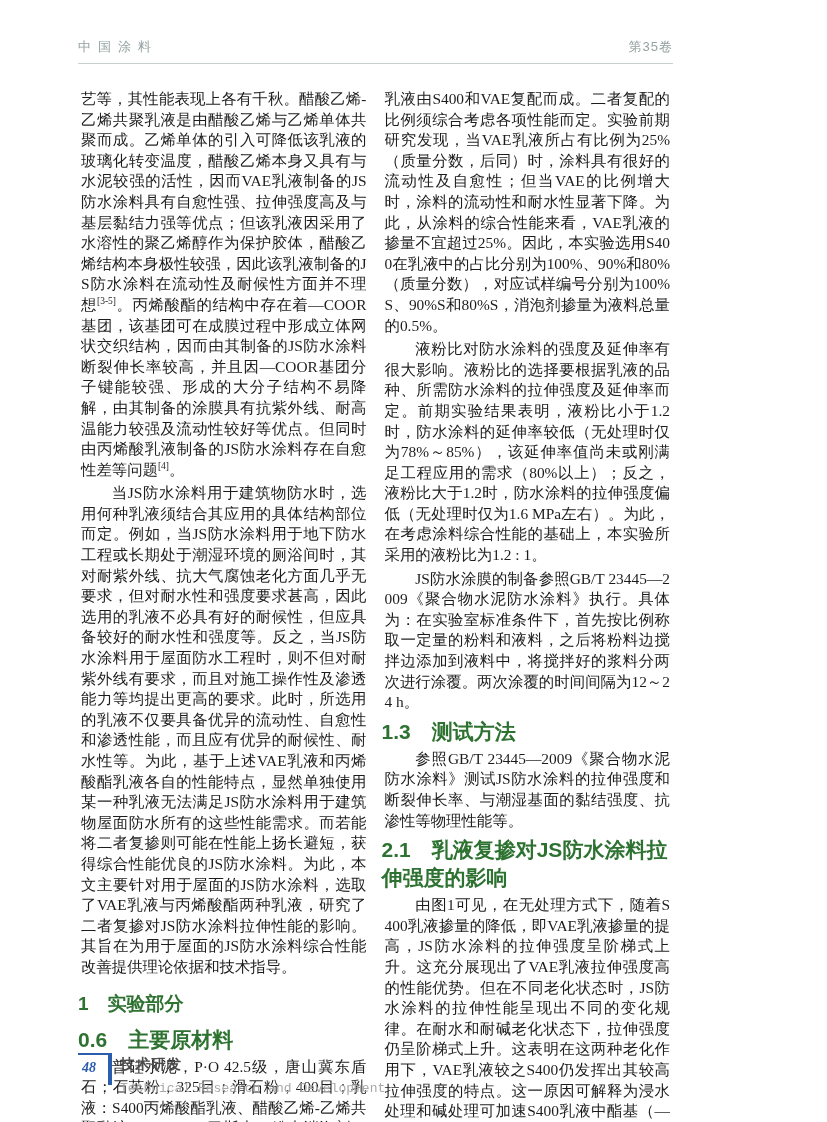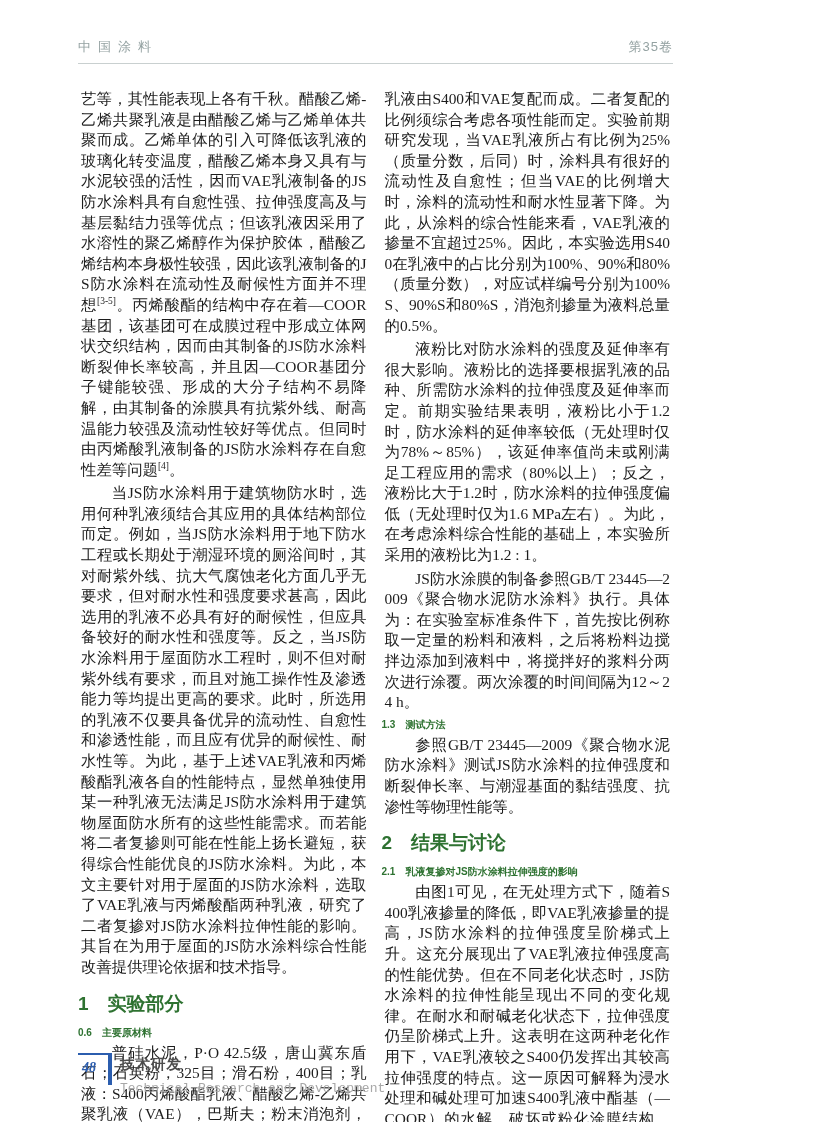--- a/index.html
+++ b/index.html
@@ -45,21 +45,21 @@
   }
   .para.indent{text-indent:2em;font-family:Liberation Serif, serif;}
   .para sup{font-size:9.5px;line-height:0;vertical-align:super;}
   .sec-h1{
     font-family:"Liberation Sans", sans-serif;
     font-size:19px;font-weight:bold;color:var(--accent-green);
     margin:13px 0 9px 0;white-space:pre-wrap;
   }
   .sec-h2{
     font-family:"Liberation Sans", sans-serif;
-    font-size:10px;font-weight:bold;color:var(--accent-green);
+    font-size:21px;font-weight:bold;color:var(--accent-green);
     margin:5px 0 3px 0;white-space:pre-wrap;
   }
   
   .footer{
     position:absolute;left:78px;bottom:26px;
     display:flex;align-items:flex-start;
   }
   .pageno-box{
     border-top:2px solid var(--footer-blue);
     padding:3px 12px 2px 4px;
@@ -105,21 +105,20 @@
       <p class="para indent">JS防水涂料由粉料和液料组成。粉料主要由水泥、石英粉、滑石粉等按一定比例配制，其依序各占粉料总量的35%、40%和25%（质量分数）。</p>
 
     </div>
 
     <div class="col">
       <p class="para">乳液由S400和VAE复配而成。二者复配的比例须综合考虑各项性能而定。实验前期研究发现，当VAE乳液所占有比例为25%（质量分数，后同）时，涂料具有很好的流动性及自愈性；但当VAE的比例增大时，涂料的流动性和耐水性显著下降。为此，从涂料的综合性能来看，VAE乳液的掺量不宜超过25%。因此，本实验选用S400在乳液中的占比分别为100%、90%和80%（质量分数），对应试样编号分别为100%S、90%S和80%S，消泡剂掺量为液料总量的0.5%。</p>
       <p class="para indent">液粉比对防水涂料的强度及延伸率有很大影响。液粉比的选择要根据乳液的品种、所需防水涂料的拉伸强度及延伸率而定。前期实验结果表明，液粉比小于1.2时，防水涂料的延伸率较低（无处理时仅为78%～85%），该延伸率值尚未或刚满足工程应用的需求（80%以上）；反之，液粉比大于1.2时，防水涂料的拉伸强度偏低（无处理时仅为1.6 MPa左右）。为此，在考虑涂料综合性能的基础上，本实验所采用的液粉比为1.2 : 1。</p>
       <p class="para indent">JS防水涂膜的制备参照GB/T 23445—2009《聚合物水泥防水涂料》执行。具体为：在实验室标准条件下，首先按比例称取一定量的粉料和液料，之后将粉料边搅拌边添加到液料中，将搅拌好的浆料分两次进行涂覆。两次涂覆的时间间隔为12～24 h。</p>
       <div class="sec-h2">1.3　测试方法</div>
       <p class="para indent">参照GB/T 23445—2009《聚合物水泥防水涂料》测试JS防水涂料的拉伸强度和断裂伸长率、与潮湿基面的黏结强度、抗渗性等物理性能等。</p>
-      <div class="sec-h1">2　结果与讨论</div>
       <div class="sec-h2">2.1　乳液复掺对JS防水涂料拉伸强度的影响</div>
       <p class="para indent">由图1可见，在无处理方式下，随着S400乳液掺量的降低，即VAE乳液掺量的提高，JS防水涂料的拉伸强度呈阶梯式上升。这充分展现出了VAE乳液拉伸强度高的性能优势。但在不同老化状态时，JS防水涂料的拉伸性能呈现出不同的变化规律。在耐水和耐碱老化状态下，拉伸强度仍呈阶梯式上升。这表明在这两种老化作用下，VAE乳液较之S400仍发挥出其较高拉伸强度的特点。这一原因可解释为浸水处理和碱处理可加速S400乳液中酯基（—COOR）的水解，破坏或粉化涂膜结构，进而降低涂膜的拉伸强度；而相比而言，VAE乳液中仅有未反应的小分子被水溶解，涂膜结构较为完整，故随着VAE掺量增大涂膜拉伸强度提高<sup>[6]</sup>。当在耐热和耐紫外线状态时，涂料的拉伸强度随S400乳液掺量降低，呈先升高后降低的变化趋势。其中，S400复掺10%（质量分数，后同）VAE的涂膜表现出了较高的拉伸强度。一般来讲，由于S400乳液的分子中</p>
     </div>
 
   </div>
 
   <div class="footer">
     <div class="pageno-box">
       <span class="pageno">48</span>
     </div>

